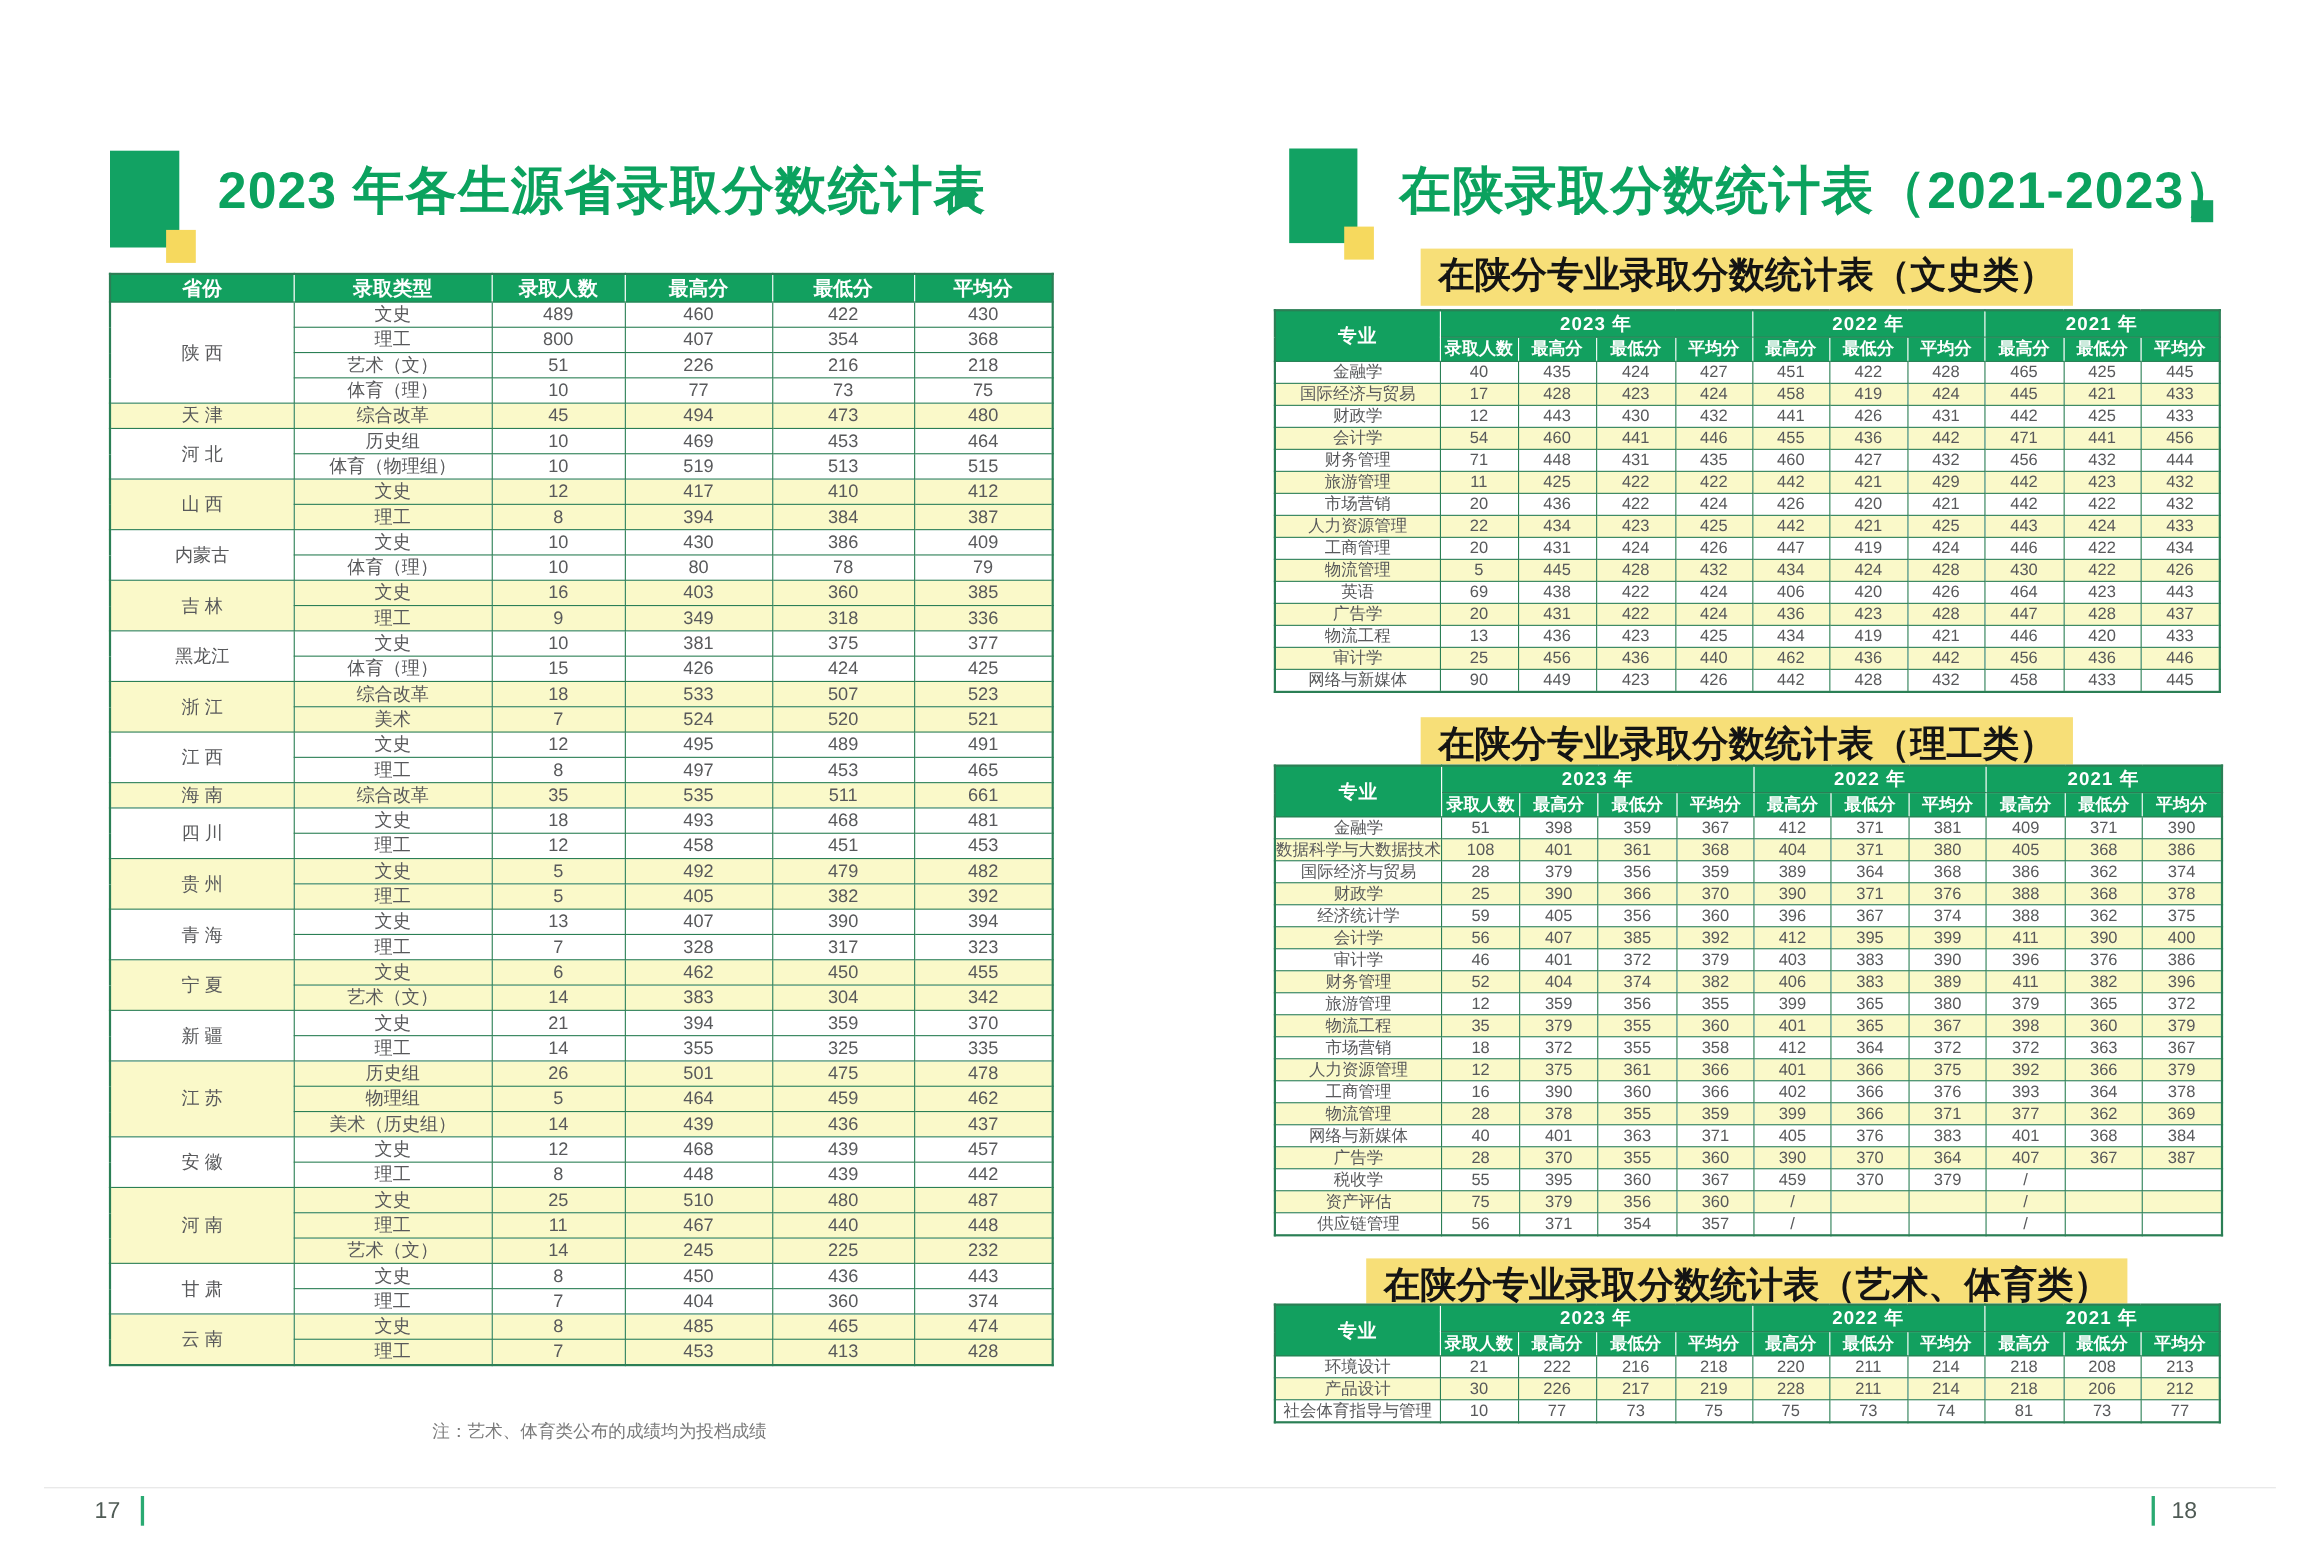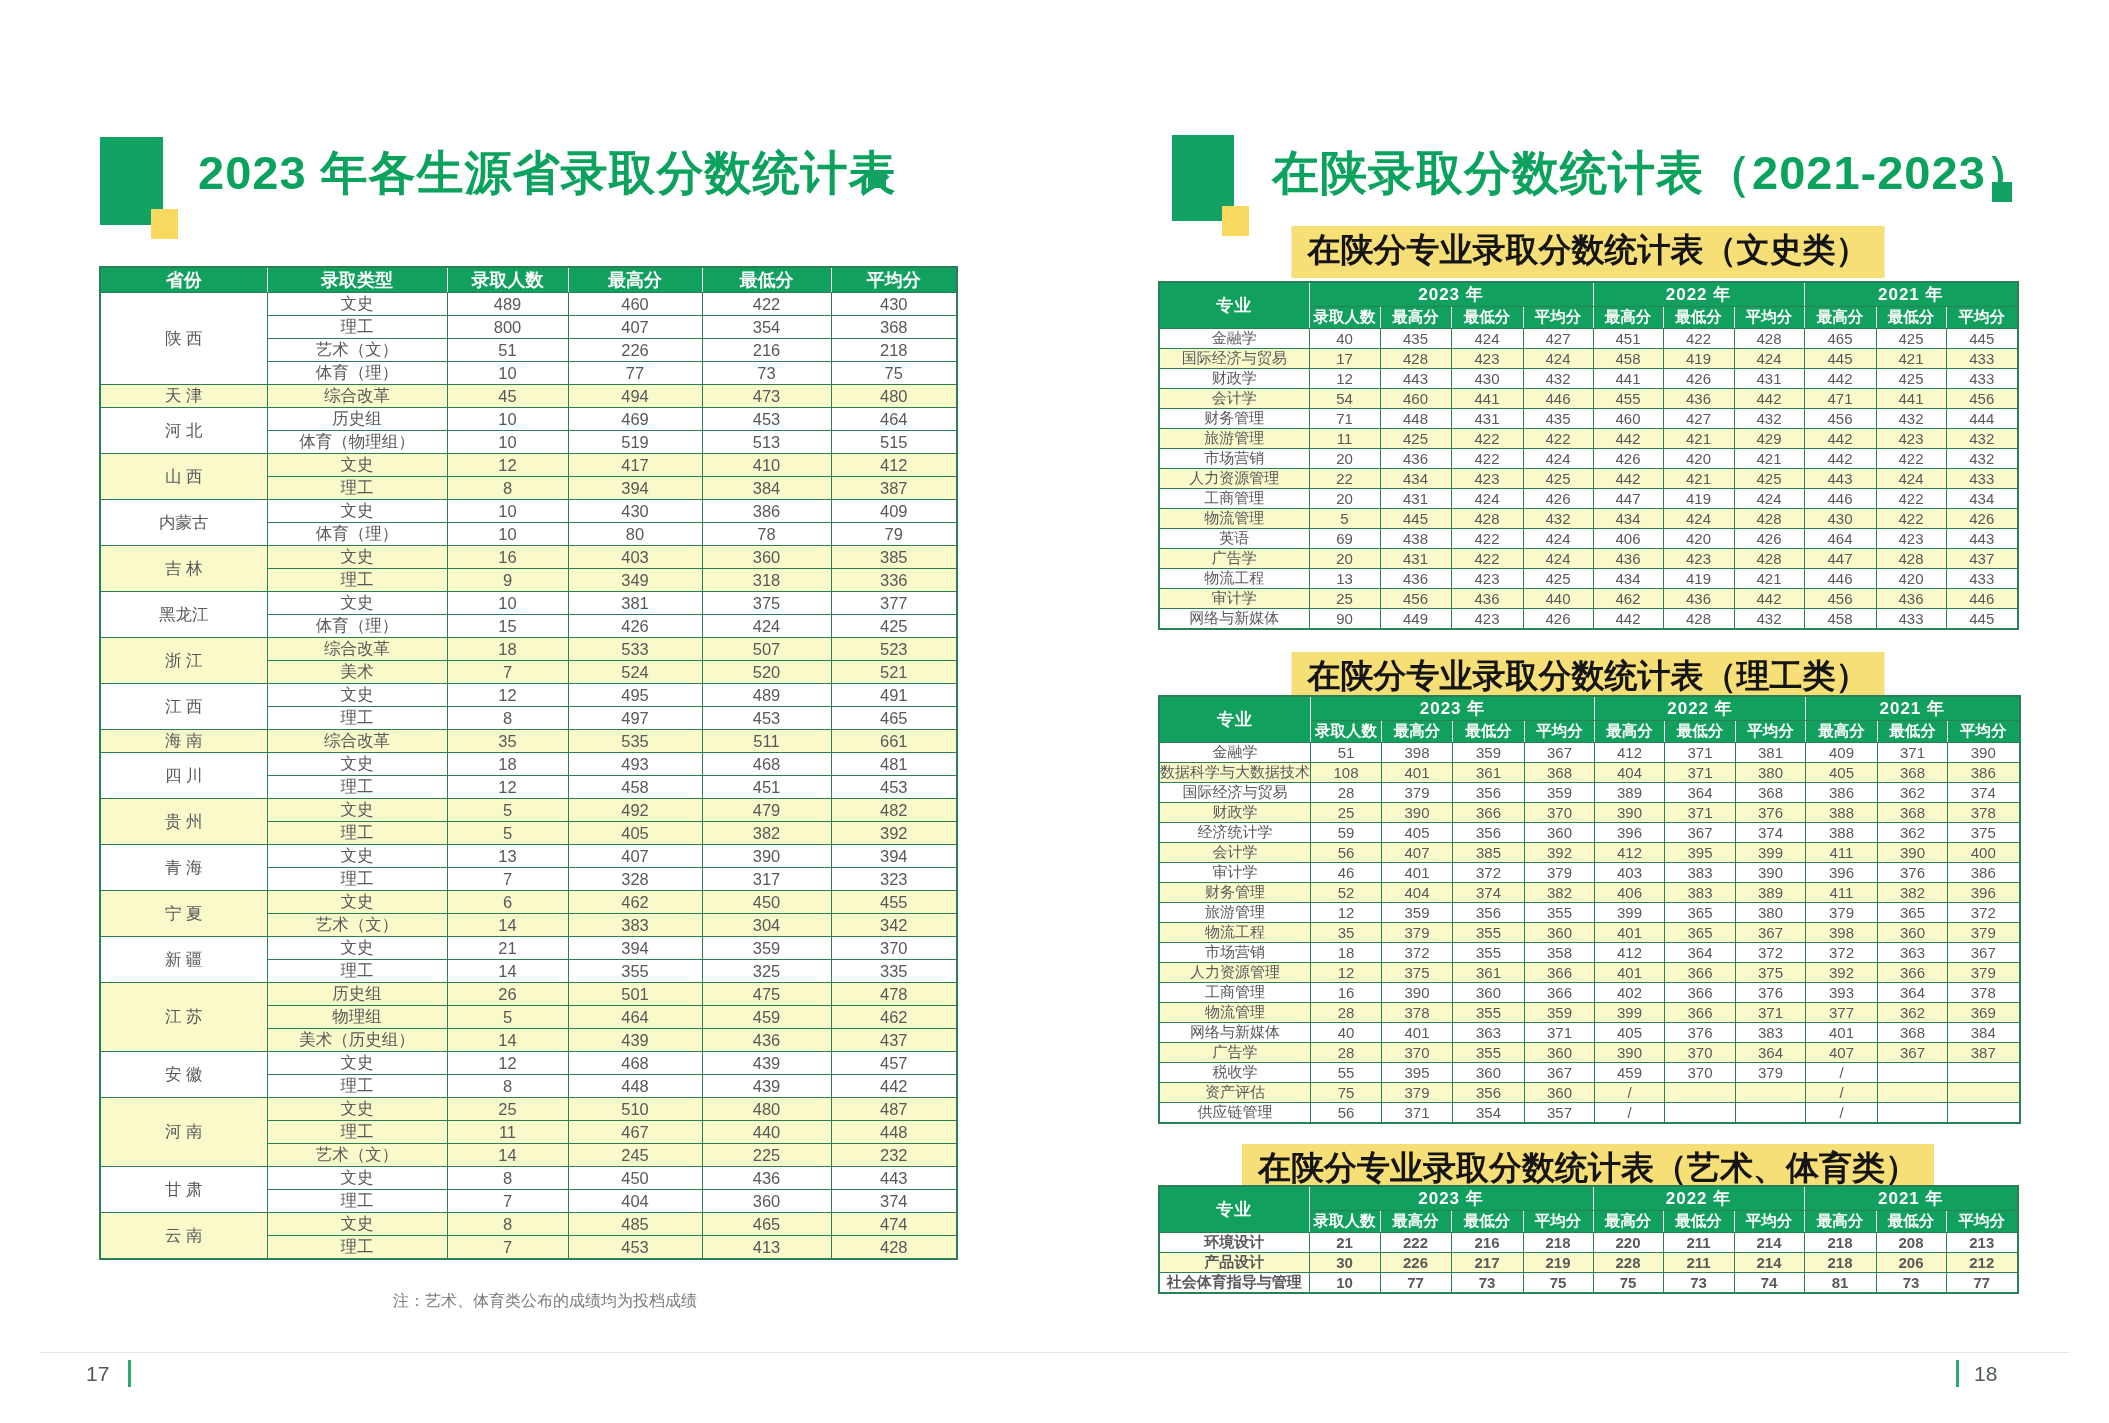--- a/index.html
+++ b/index.html
@@ -24,32 +24,32 @@
     background:#12A05F; color:#ffffff; font-weight:700;
     border:1.5px solid #fdfdfd; border-bottom-color:#2B7F55; padding:0; text-align:center;
   }
   table.score td {
     border:1.5px solid #2B7F55; text-align:center; color:#58595B; padding:0;
     white-space:nowrap; overflow:hidden;
   }
   table.score tr.zy td { background:#FAF9C9; }
 
   
-  .ltable { left:99px; top:266px; }
+  .ltable { left:99px; top:248px; }
   .ltable th { font-size:18px; height:23px; }
   .ltable td { font-size:16.5px; height:21.9px; }
 
   
   .rtable th.grp { font-size:17px; height:20px; letter-spacing:1px; }
   .rtable th.sub { font-size:15.5px; height:21px; }
   .rtable td { font-size:15px; height:18px; }
   .rtable1 { left:1158px; top:281px; }
   .rtable2 { left:1158px; top:695px; }
   .rtable3 { left:1158px; top:1185px; }
-  .rtable3 td { height:19px;font-weight:bold; }
+  .rtable3 td { height:19px; }
 
   .banner {
     position:absolute; left:1588px; transform:translateX(-50%);
     background:#F7DF78; padding:2px 16px 5px 16px;
     font-size:33px; font-weight:bold; color:#141414; white-space:nowrap;
   }
   .banner1 { top:226px; }
   .banner2 { top:652px; }
   .banner3 { top:1144px; }
 

